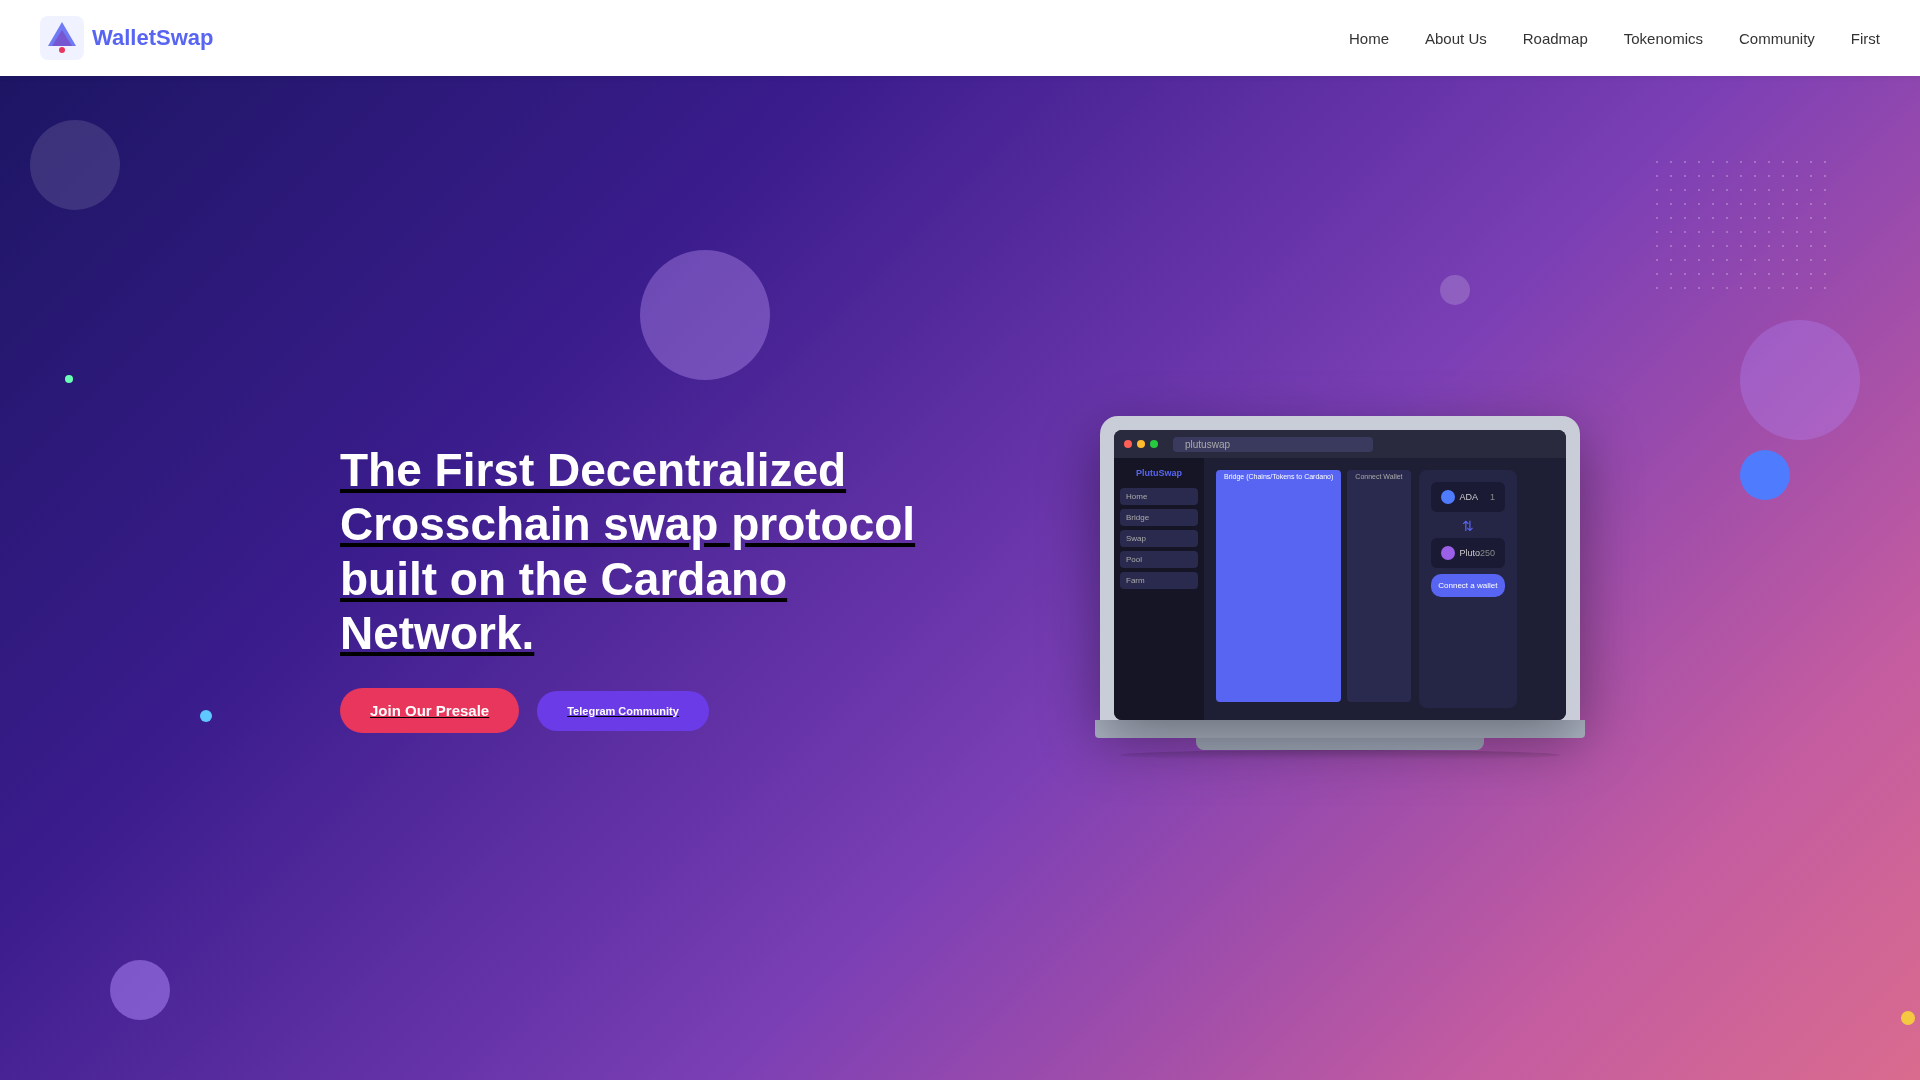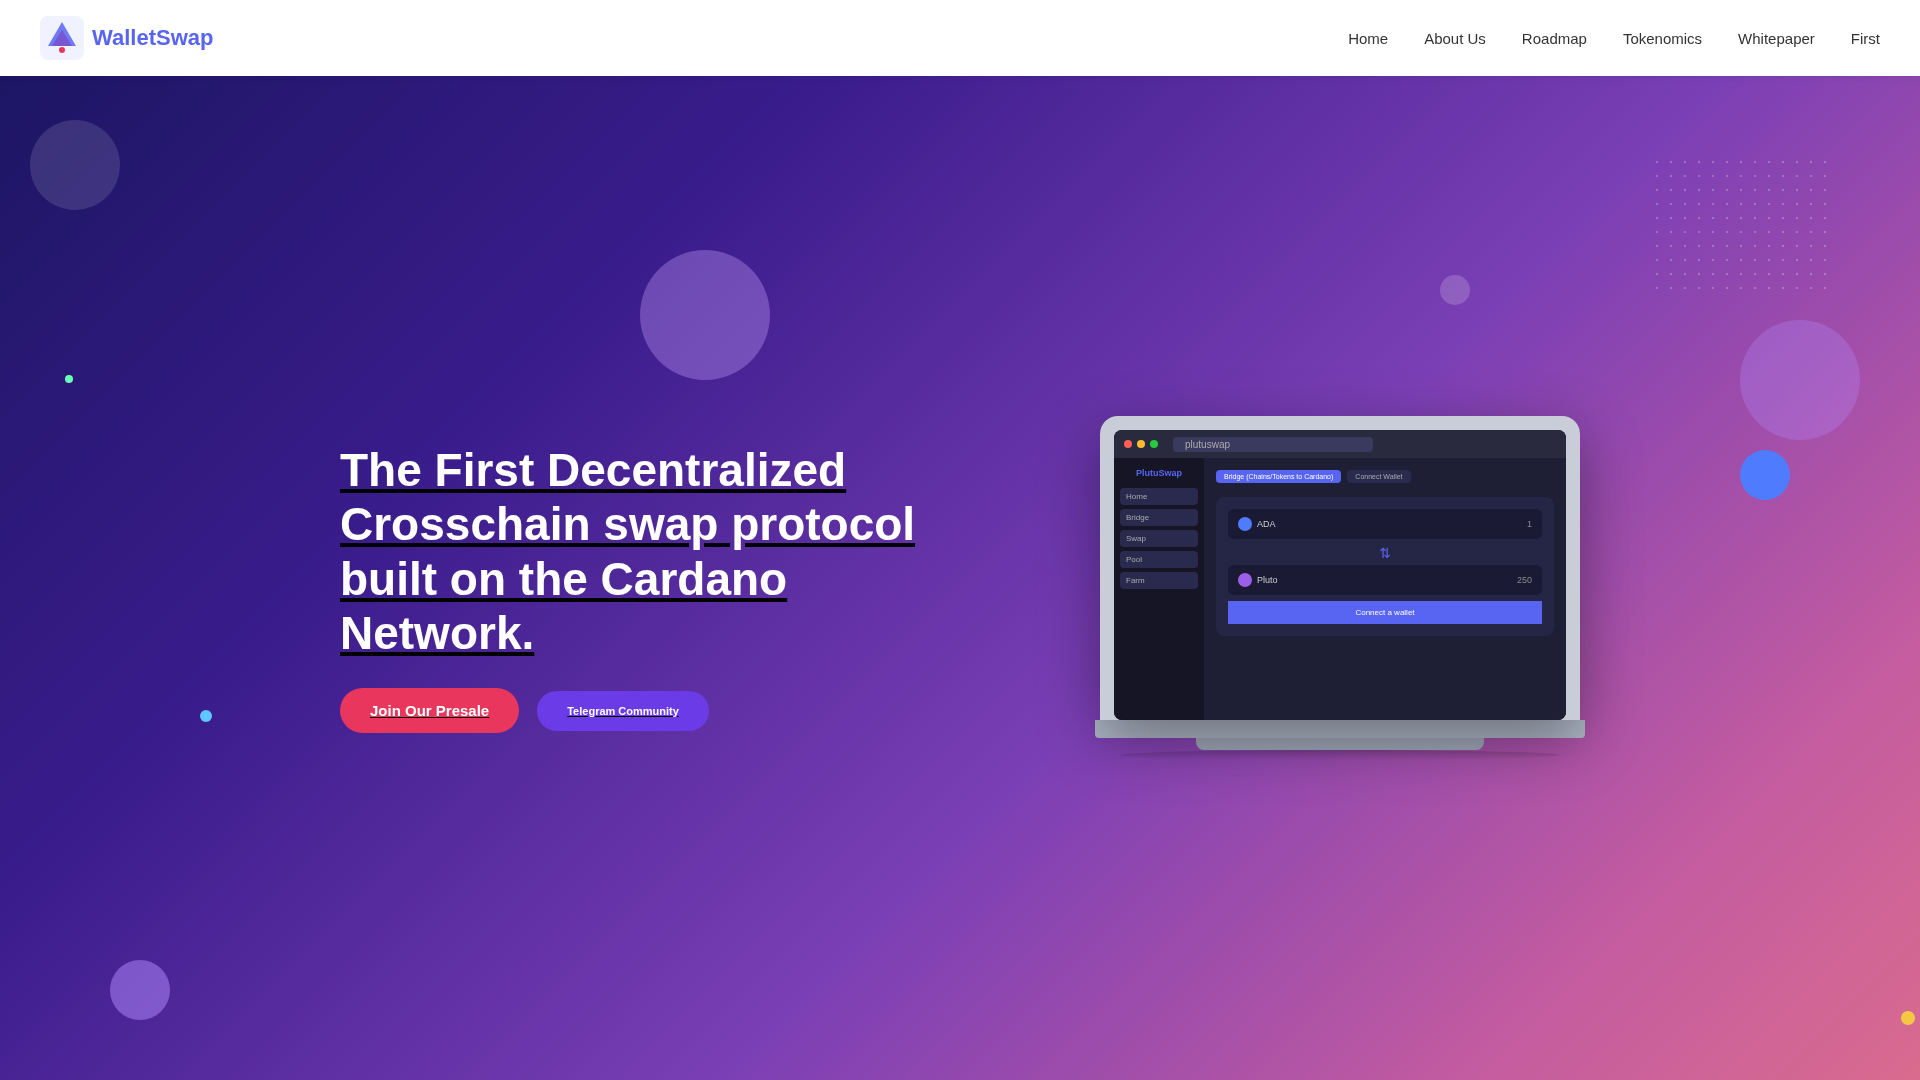--- a/index.html
+++ b/index.html
@@ -249,21 +249,20 @@
       font-size: 8px;
       color: #aaa;
       margin-bottom: 4px;
       cursor: pointer;
     }
     .screen-main {
       flex: 1;
       background: #1e1e35;
       padding: 12px;
       display: flex;
-      flex-direction: column;
       gap: 8px;
     }
     .screen-tabs {
       display: flex;
       gap: 6px;
       margin-bottom: 6px;
     }
     .screen-tab {
       background: #2a2a4e;
       border-radius: 4px;
@@ -309,21 +308,21 @@
     }
     .swap-arrows {
       display: flex;
       justify-content: center;
       color: #5865f2;
       font-size: 14px;
       margin: 4px 0;
     }
     .connect-btn {
       background: #5865f2;
-      border-radius: 0;
+      border-radius: 10px;
       text-align: center;
       padding: 7px;
       font-size: 8px;
       color: #fff;
       margin-top: 6px;
       cursor: pointer;
     }
     .laptop-base {
       background: #b0b8c8;
       height: 18px;
@@ -357,21 +356,21 @@
     </svg>
     <span class="logo-text">
       <span>Wallet</span><span style="color:#5865f2">Swap</span>
     </span>
   </div>
   <div class="nav-links">
     <a class="nav-link">Home</a>
     <a class="nav-link">About Us</a>
     <a class="nav-link">Roadmap</a>
     <a class="nav-link">Tokenomics</a>
-    <a class="nav-link">Whitepaper</a>
+    <a class="nav-link">Community</a>
     <a class="nav-link">First</a>
   </div>
 </nav>
 
 <section class="hero">
 
   <div class="circle circle-1"></div>
   <div class="circle circle-2"></div>
   <div class="circle circle-3"></div>
   <div class="circle circle-4"></div>

